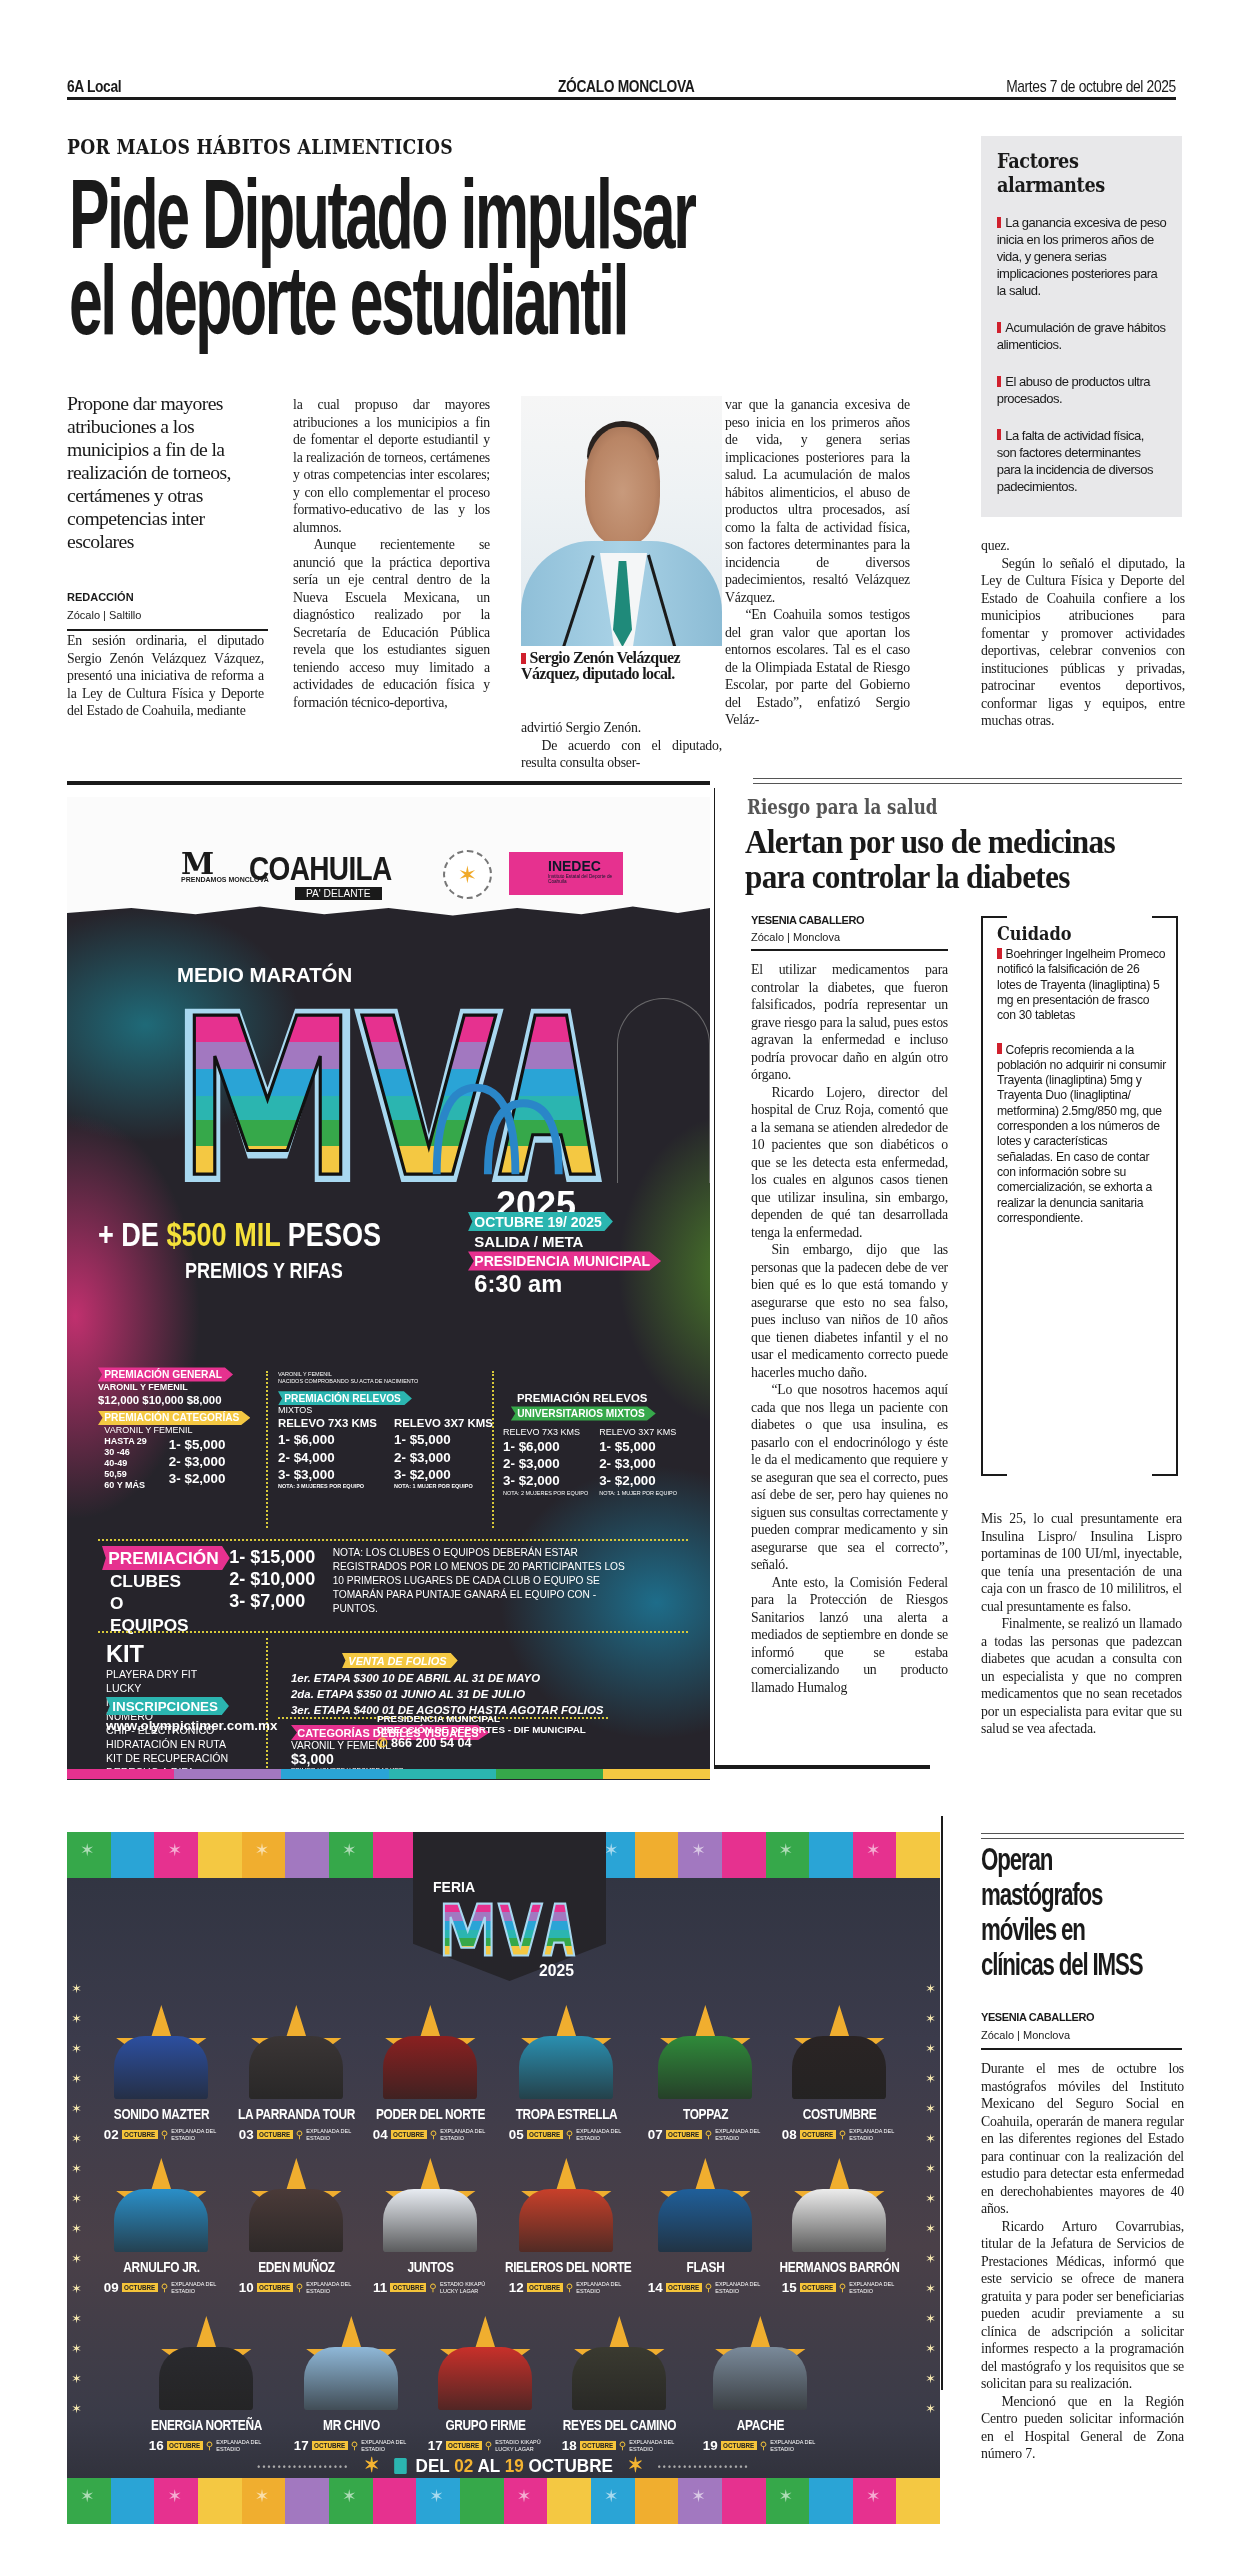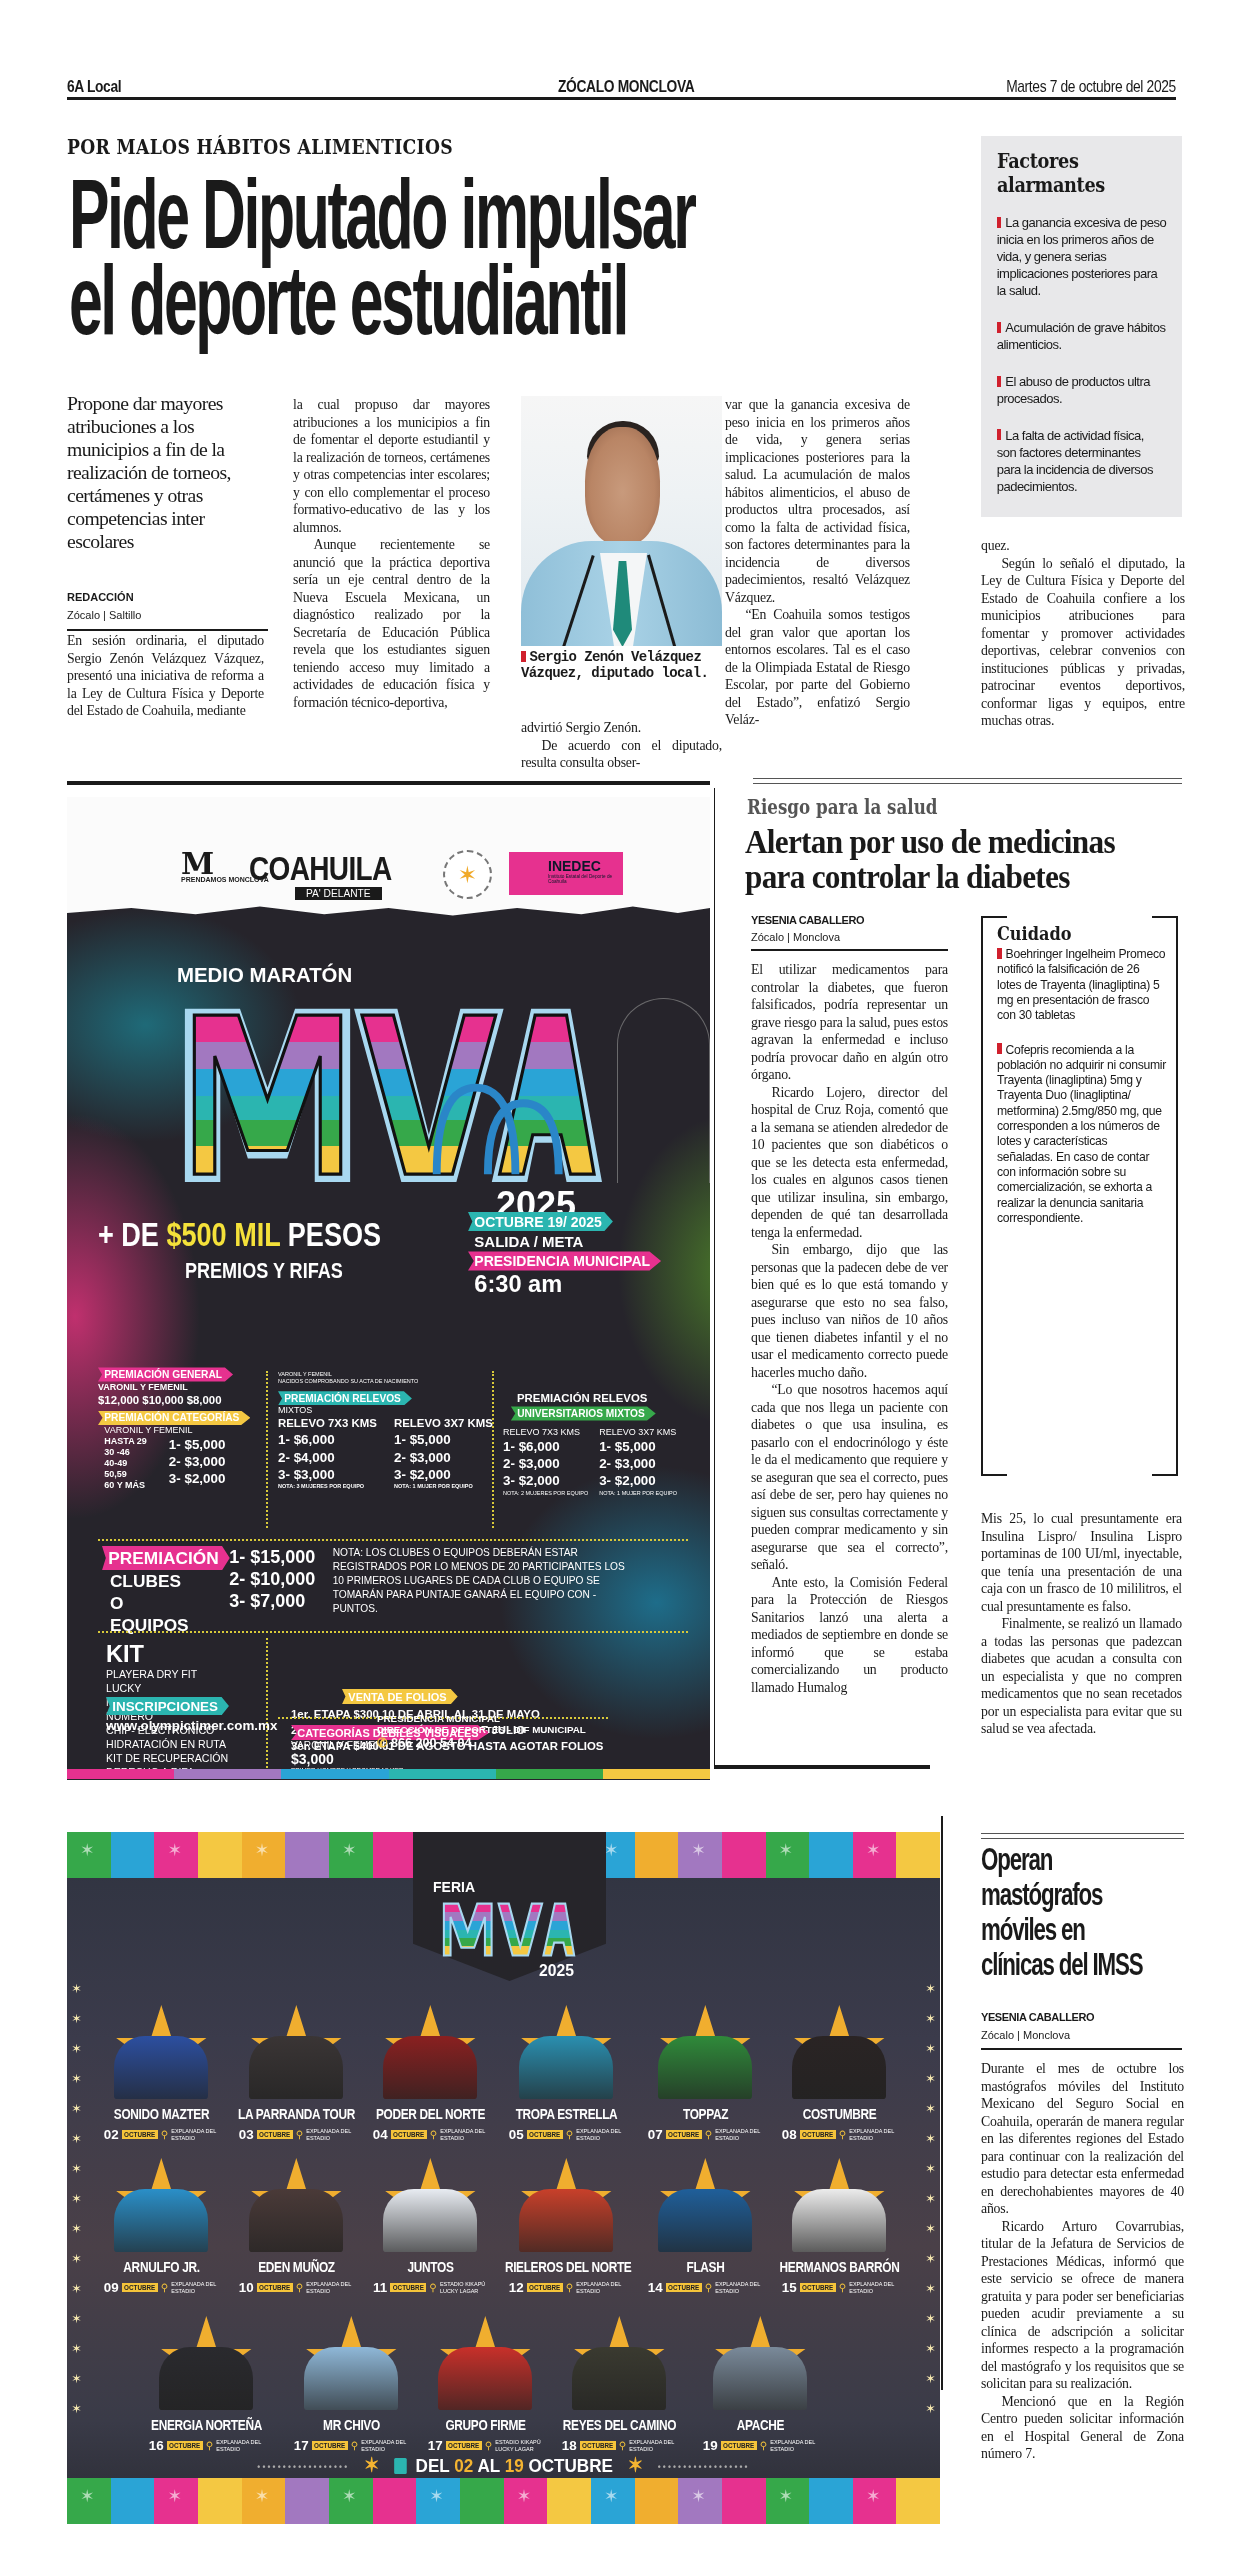--- a/index.html
+++ b/index.html
@@ -31,21 +31,21 @@
   .col5 { left: 981px; top: 537px; width: 204px; }
 
   
   .photo { left: 521px; top: 396px; width: 201px; height: 250px; background: linear-gradient(180deg,#f6f6f6 0%,#eef2f4 40%,#dfe8ee 100%); overflow: hidden; }
   .photo .suit { position: absolute; left: 0; top: 145px; width: 201px; height: 110px; background: linear-gradient(90deg,#8fbfd8,#a9d2e6 50%,#8bbbd4); border-radius: 71px 71px 0 0; }
   .photo .shirt { position: absolute; left: 79px; top: 157px; width: 47px; height: 94px; background: #f4f6f7; clip-path: polygon(0 0,100% 0,70% 100%,30% 100%); }
   .photo .tie { position: absolute; left: 92px; top: 165px; width: 19px; height: 86px; background: #1f8a7a; clip-path: polygon(30% 0,70% 0,100% 80%,50% 100%,0 80%); }
   .photo .head { position: absolute; left: 64px; top: 31px; width: 75px; height: 118px; background: radial-gradient(ellipse at 50% 55%,#c89a7c 0%,#b98565 60%,#8e5f46 100%); border-radius: 46% 46% 42% 42%; }
   .photo .hair { position: absolute; left: 66px; top: 25px; width: 72px; height: 43px; background: #2a2320; border-radius: 36px 36px 7.9px 7.9px; }
   .photo .mic { position: absolute; top: 157px; width: 3.1px; height: 102px; background: #1a1a1a; }
-  .caption { left: 521px; top: 650px; width: 204px; font-family: Liberation Mono, monospace; font-weight: bold; font-size: 14px; line-height: 15.7px; letter-spacing: -0.6px; }
+  .caption { left: 521px; top: 650px; width: 204px; font-family: Liberation Serif, serif; font-weight: bold; font-size: 16px; line-height: 15.7px; letter-spacing: -0.6px; }
   .red-mark { display: inline-block; width: 4.7px; height: 11px; background: #d0202d; margin-right: 3.9px; vertical-align: -0.8px; }
 
   
   .sidebar { left: 981px; top: 136px; width: 201px; height: 381px; background: #e8e8ea; padding: 14px 15.7px; }
   .sidebar h3 { font-family: "DejaVu Serif", serif; font-weight: bold; font-size: 19.7px; line-height: 23.6px; letter-spacing: -0.4px; transform: scaleX(0.9); transform-origin: left; margin-bottom: 17.3px; }
   .sidebar p { font-family: "Liberation Sans", sans-serif; font-size: 13px; line-height: 17px; letter-spacing: -0.5px; margin-bottom: 19.7px; }
 
   .dbl-rule { height: 6.3px; border-top: 1.6px solid #555; border-bottom: 1.6px solid #555; }
 
   
@@ -354,21 +354,21 @@
         <div>MEDALLA</div>
         <div>NÚMERO</div>
         <div>CHIP- ELECTRONICO</div>
         <div>HIDRATACIÓN EN RUTA</div>
         <div>KIT DE RECUPERACIÓN</div>
         <div>DERECHO A RIFA</div>
       </div>
   </div>
   <div class="dots-v" style="left:199px;top:841px;height:138px;"></div>
 
-  <div class="ad-block" style="left:224px;top:892px;width:393px;">
+  <div class="ad-block" style="left:224px;top:856px;width:393px;font-style:italic;">
     <div class="tag yellow" style="margin-left:51px;font-size:11px;">VENTA DE FOLIOS</div>
     <div class="m" style="line-height:15.7px;margin-top:3.1px;">
         <div>1er. ETAPA $300 10 DE ABRIL AL 31 DE MAYO</div>
         <div>2da. ETAPA $350 01 JUNIO AL 31 DE JULIO</div>
         <div>3er. ETAPA $400 01 DE AGOSTO HASTA AGOTAR FOLIOS</div>
       </div>
   </div>
   <div class="dots-h" style="left:211px;top:920px;width:330px;"></div>
 
   <div class="ad-block" style="left:224px;top:928px;width:315px;">

